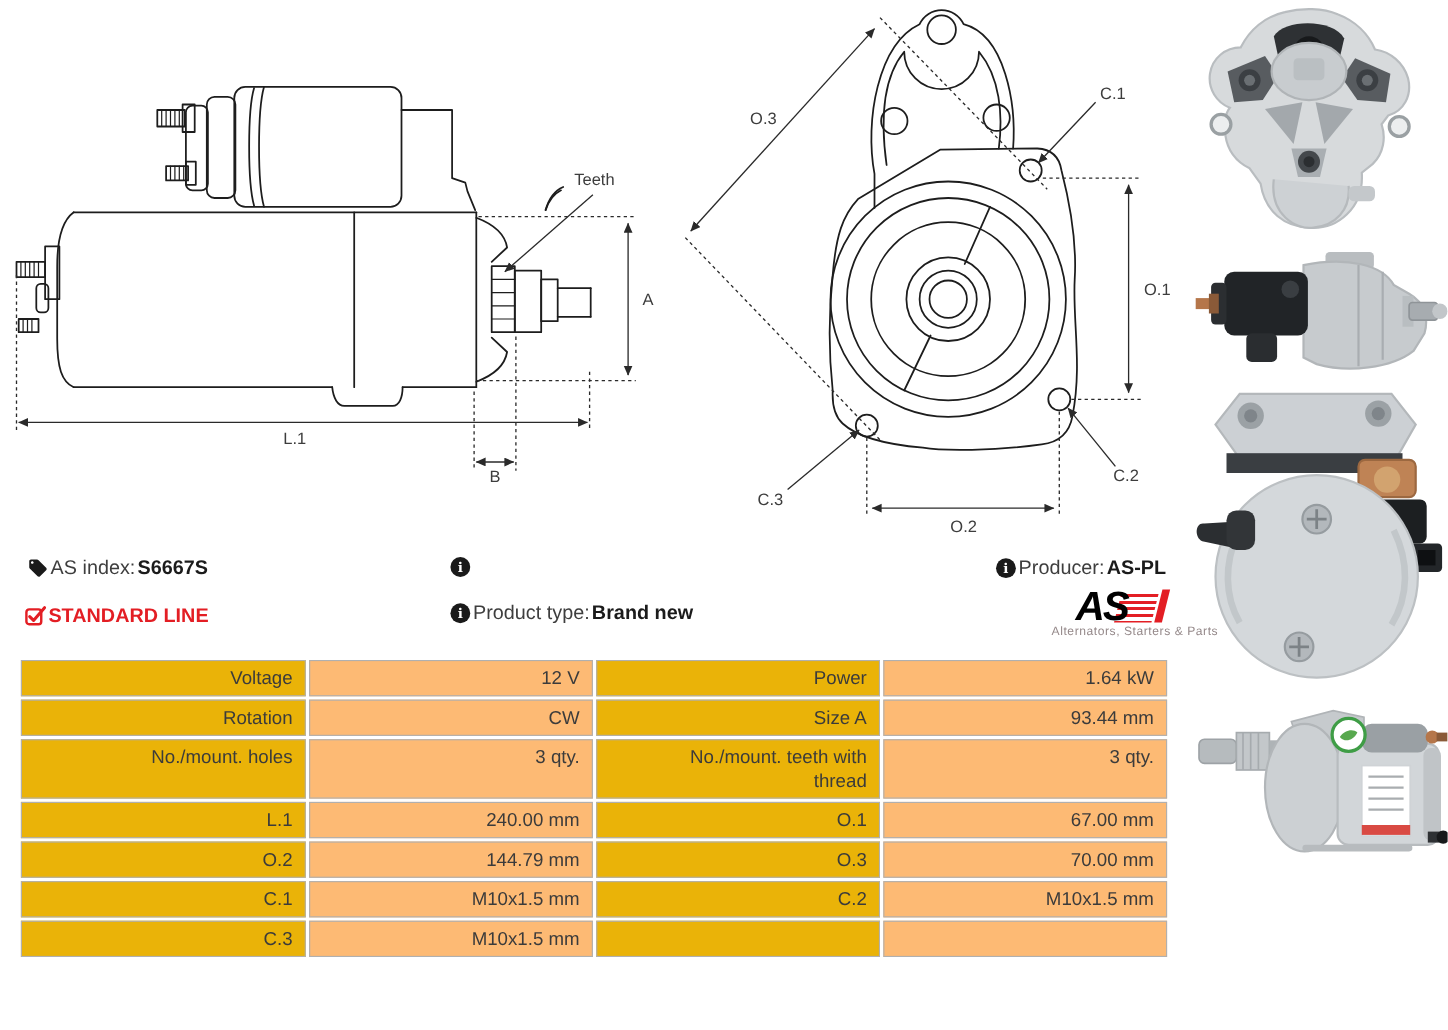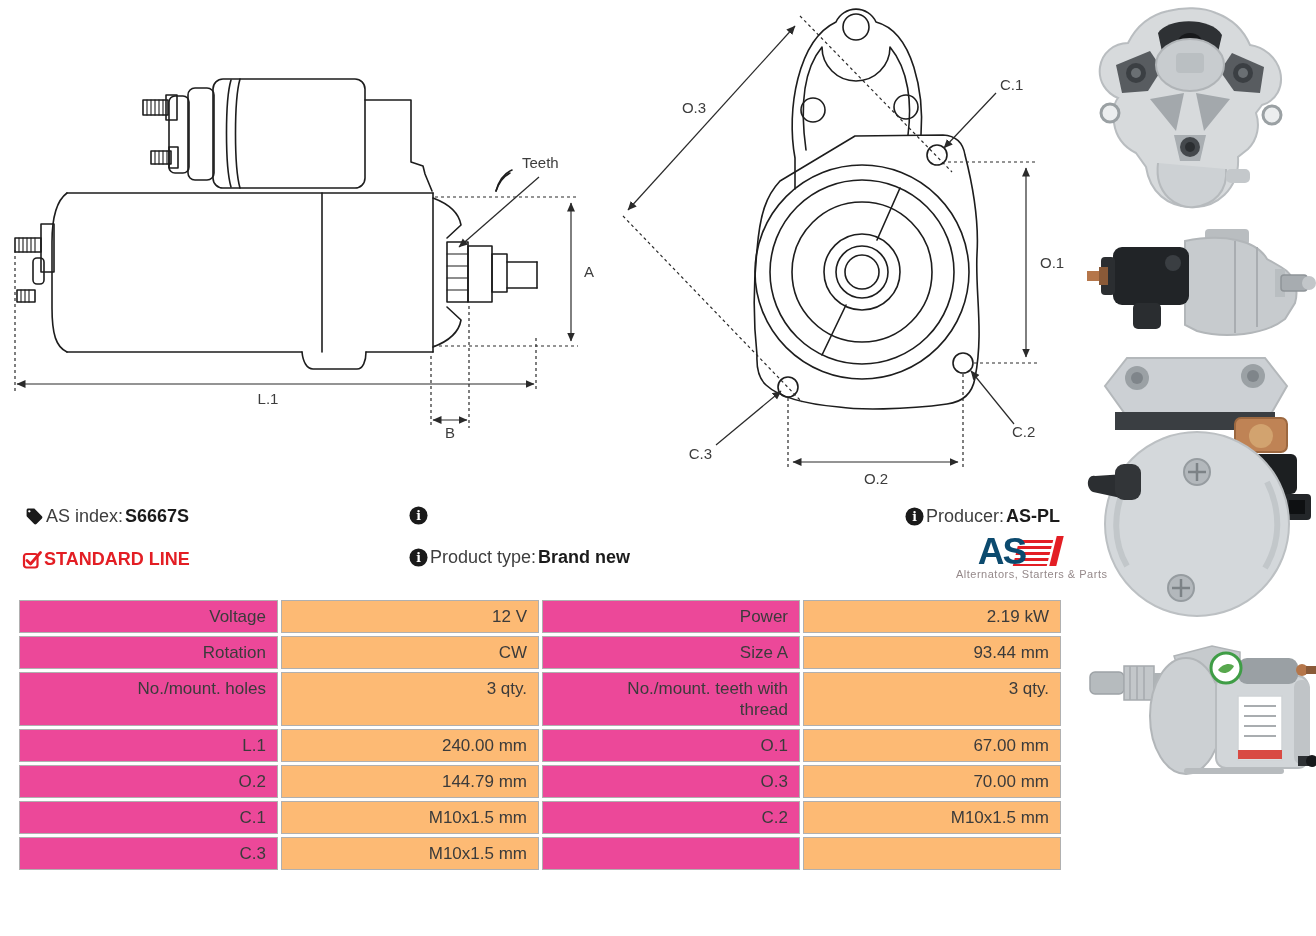--- a/index.html
+++ b/index.html
@@ -17,30 +17,30 @@
   #diagram text{font-family:"Liberation Sans",sans-serif;font-size:15px;fill:#3d3d3d;}
   #diagram .hatch{stroke-width:1.1;}
   
   .hdr-item{position:absolute;font-size:18px;color:#3e3e3e;white-space:nowrap;display:flex;align-items:center;gap:2px;}
   .hdr-item svg{flex:0 0 auto;}
   .hdr-item .b{font-weight:bold;color:#1b1b1b;}
   .hdr-item.red{color:#e31e24;font-weight:bold;}
   
   #logo{position:absolute;left:956px;top:534px;width:126px;text-align:center;}
   #logo .row{display:flex;align-items:flex-end;justify-content:center;height:32px;}
-  #logo .as{font-weight:bold;font-size:37px;line-height:28px;color:#0c4a6e;letter-spacing:-2px;position:relative;z-index:1;}
+  #logo .as{font-style:italic;font-weight:bold;font-size:37px;line-height:28px;color:#000000;letter-spacing:-2px;position:relative;z-index:1;}
   #logo .stripes{width:34px;height:26px;margin-left:-9px;transform:skewX(-14deg);
     background:repeating-linear-gradient(to bottom,#e31e24 0 2.6px,transparent 2.6px 6.1px);}
   #logo .endbar{width:7px;height:30px;background:#e31e24;transform:skewX(-14deg);margin-left:3px;}
   #logo .tagline{font-size:11px;letter-spacing:.5px;color:#95898a;margin-top:2px;white-space:nowrap;text-align:right;}
   
   #spec{position:absolute;left:16px;top:597px;border-collapse:separate;border-spacing:3px;table-layout:fixed;width:1048px;}
   #spec td{border:1px solid #b0b0b0;font-size:17px;line-height:21px;color:#3b3b3b;
     text-align:right;vertical-align:top;padding:5px 11px;}
-  #spec td.lab{background:#ec4899;padding-left:40px;}
+  #spec td.lab{background:#eab308;padding-left:40px;}
   #spec td.val{background:#fdba74;}
   #spec .narrow{display:inline-block;max-width:176px;}
   
   .photo{position:absolute;}
 </style>
 </head>
 <body>
 
 <svg id="diagram" width="1080" height="495" viewBox="0 0 1080 495">
   <defs>
@@ -246,21 +246,21 @@
       <col style="width:259px">
       <col style="width:258px">
       <col style="width:258px">
       <col style="width:258px">
     </colgroup>
   <tbody>
     <tr>
       <td class="lab">Voltage</td>
       <td class="val">12 V</td>
       <td class="lab">Power</td>
-      <td class="val">2.19 kW</td>
+      <td class="val">1.64 kW</td>
     </tr>
     <tr>
       <td class="lab">Rotation</td>
       <td class="val">CW</td>
       <td class="lab">Size A</td>
       <td class="val">93.44 mm</td>
     </tr>
     <tr>
       <td class="lab">No./mount. holes</td>
       <td class="val">3 qty.</td>

